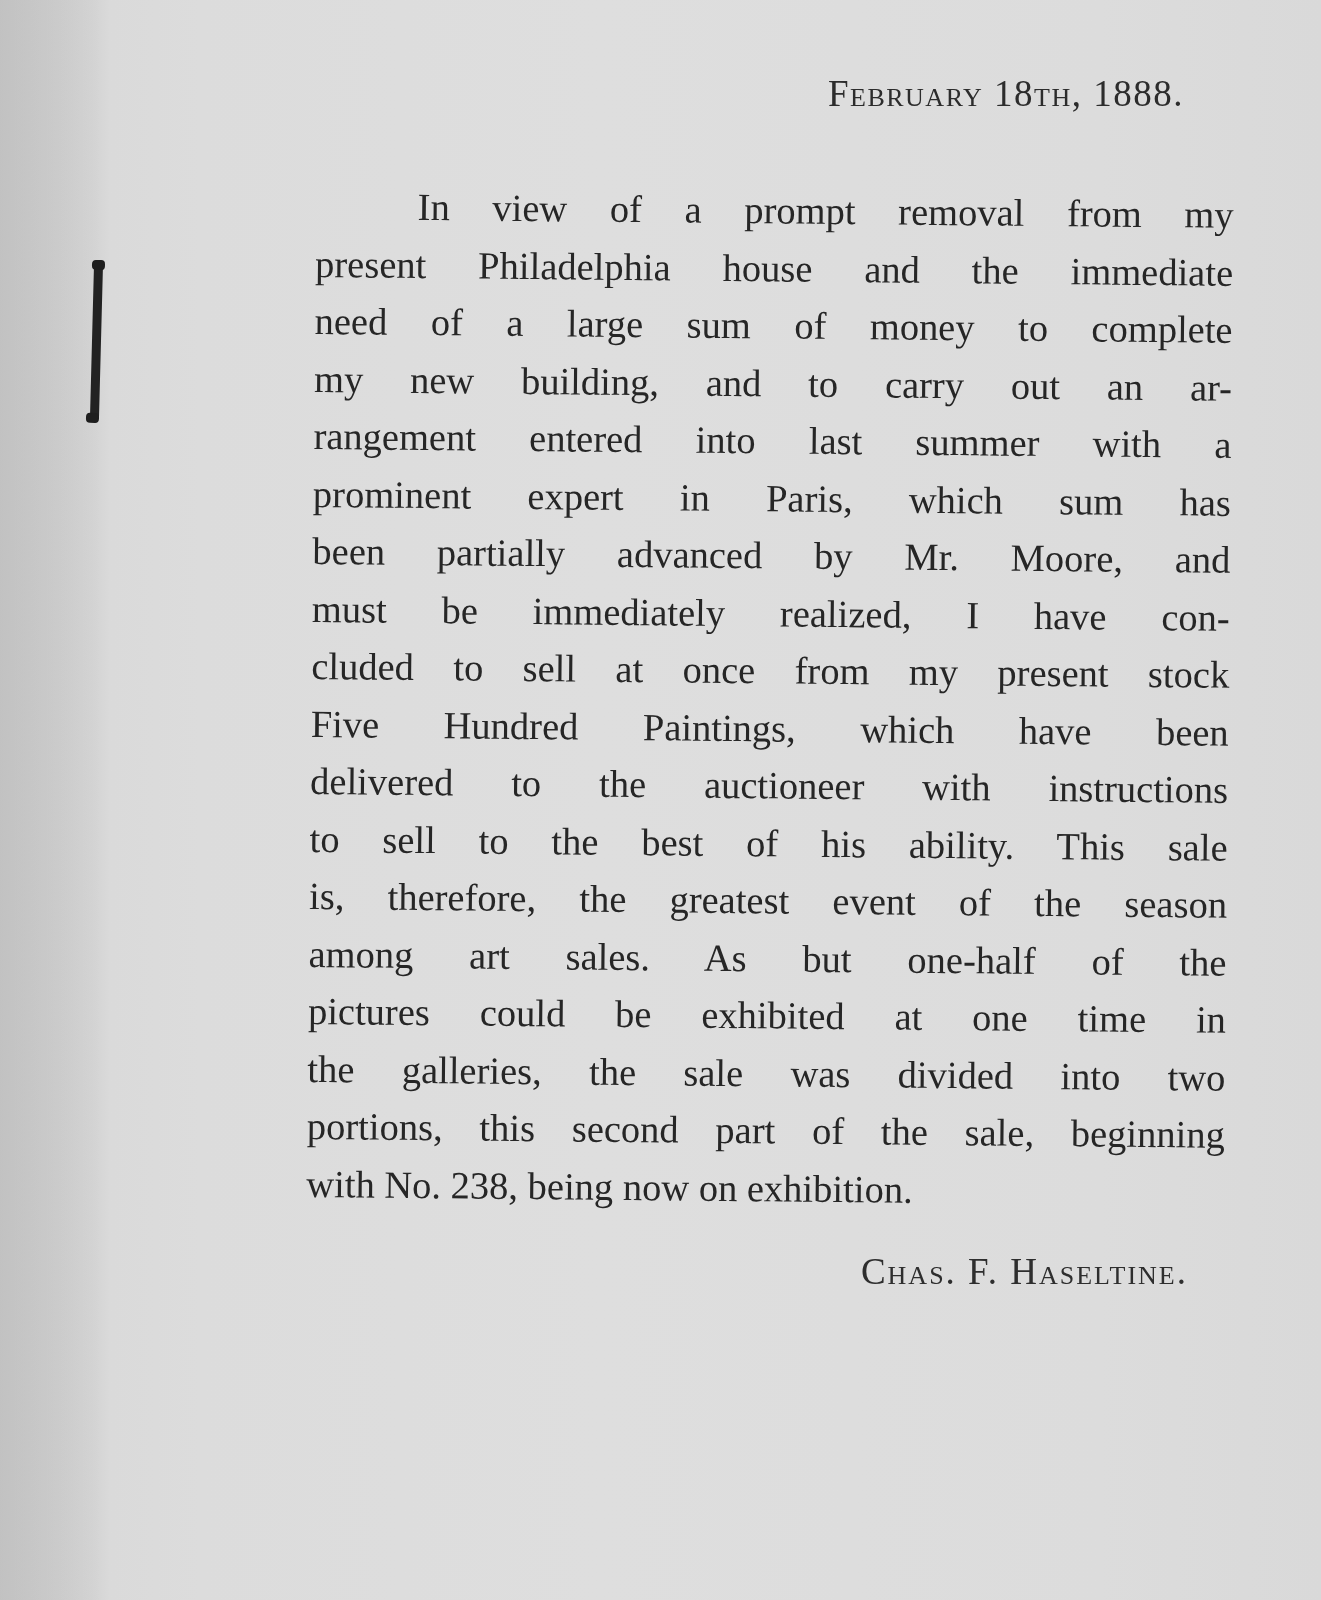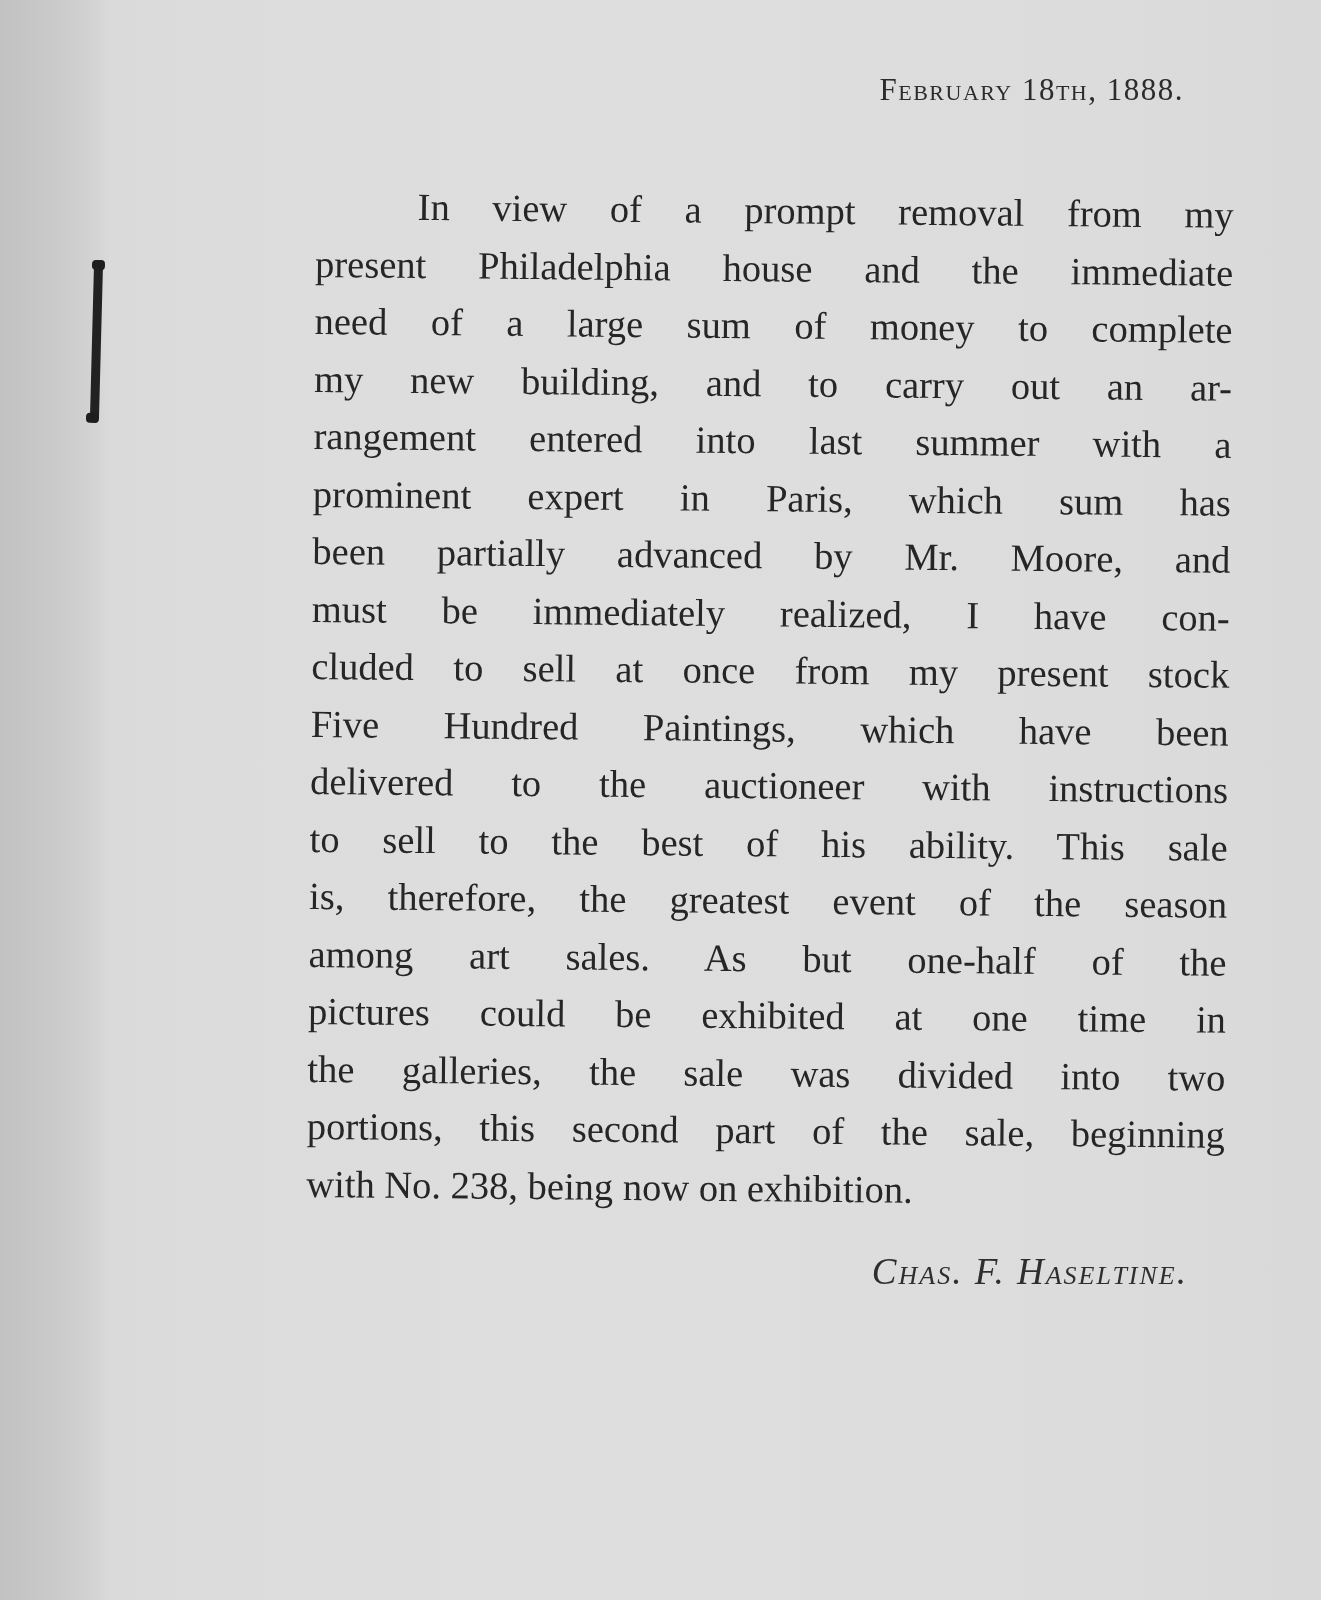--- a/index.html
+++ b/index.html
@@ -42,21 +42,21 @@
     background: #1e1e1e;
     border-radius: 4px;
   }
   .binding-mark::before { top: -2px; }
   .binding-mark::after { bottom: -3px; left: -4px; }
 
   .date {
     position: absolute;
     top: 72px;
     right: 137px;
-    font-size: 31px;
+    font-size: 37px;
     letter-spacing: 1.5px;
     font-variant: small-caps;
     color: #2c2c2c;
   }
   .body-text {
     position: absolute;
     left: 316px;
     top: 178px;
     width: 918px;
     font-size: 38.5px;
@@ -79,21 +79,20 @@
     text-align-last: left;
   }
   .signature {
     position: absolute;
     top: 1250px;
     right: 133px;
     font-size: 37px;
     letter-spacing: 2px;
     font-variant: small-caps;
     color: #2e2e2e;
-    font-style: italic;
   }
 </style>
 </head>
 <body>
 
 <div class="page-shadow"></div>
 <div class="binding-mark"></div>
 
 <div class="date">February 18th, 1888.</div>
 

